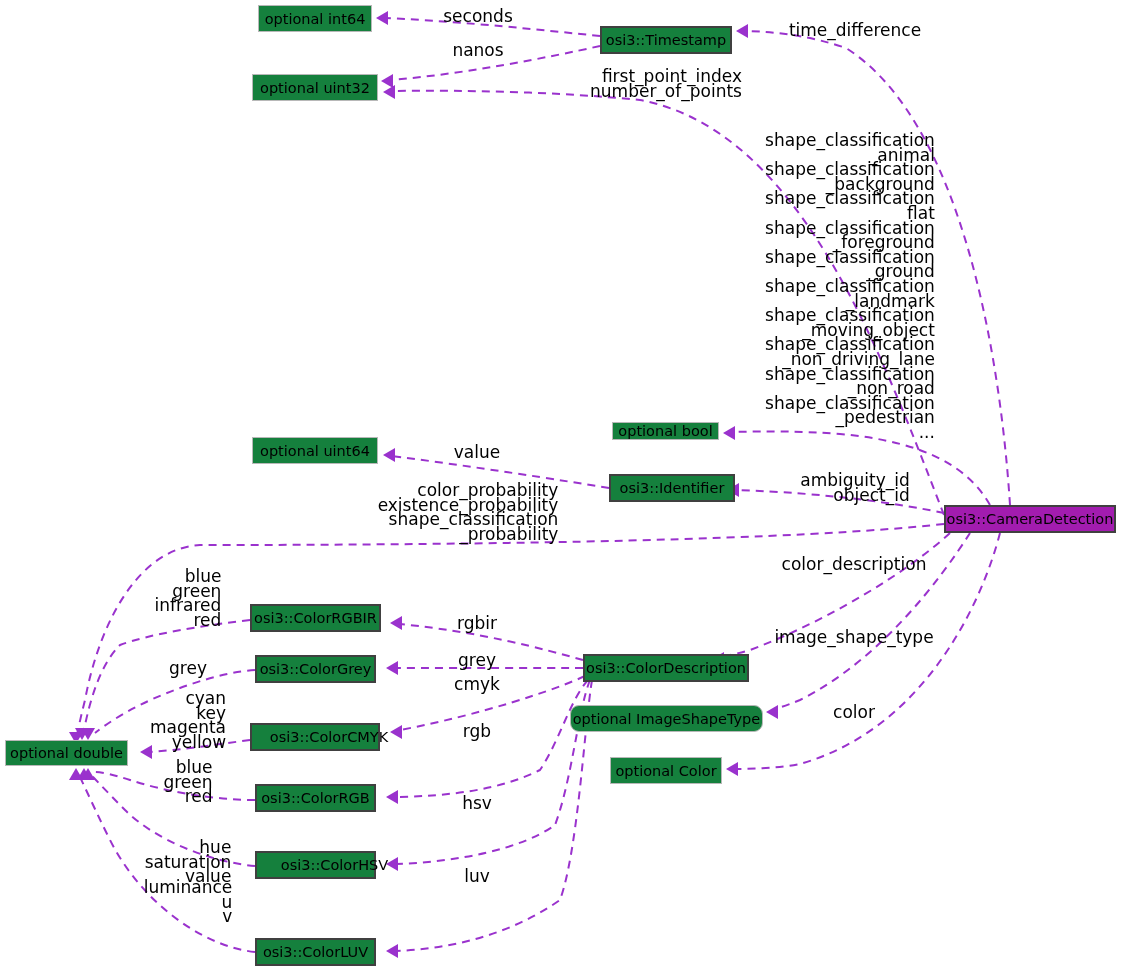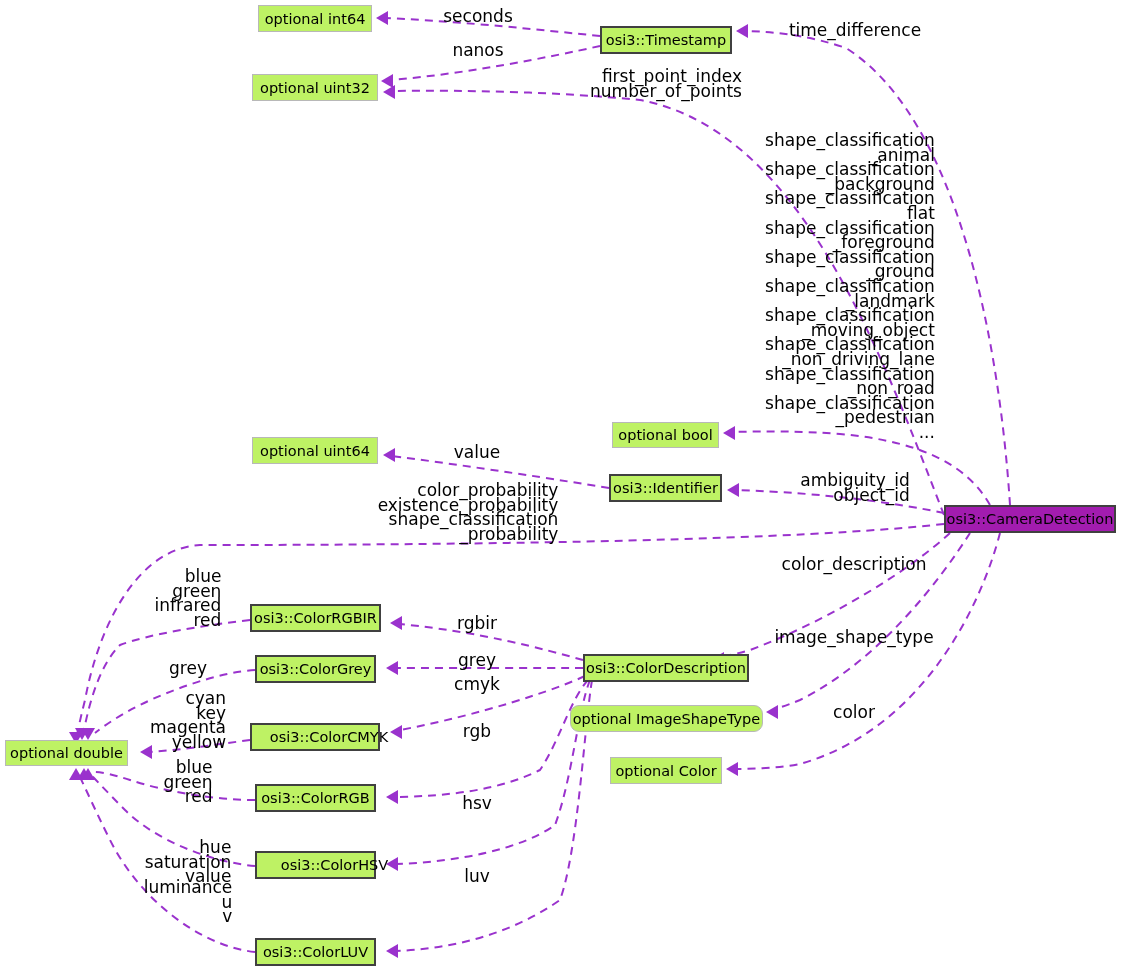--- a/index.html
+++ b/index.html
@@ -28,21 +28,21 @@
   }
   .node {
     position: absolute;
     box-sizing: border-box;
     display: flex;
     align-items: center;
     justify-content: center;
     font-size: 14.5px;
     color: #000000;
     white-space: nowrap;
-    background: #bef264;
+    background: #15803d;
   }
   .node.solid {
     border: 1px solid #b8b8b8;
   }
   .node.strong {
     border: 2px solid #404040;
   }
   .node.current {
     border: 2px solid #404040;
     background: #a21caf;
@@ -116,27 +116,27 @@
   <div id="node-layer">
       <div class="node solid" style="left: 258px; top: 5px; width: 114px; height: 27px;">
         <span>optional int64</span>
       </div>
       <div class="node solid" style="left: 252px; top: 74px; width: 126px; height: 27px;">
         <span>optional uint32</span>
       </div>
       <div class="node strong" style="left: 600px; top: 26px; width: 132px; height: 28px;">
         <span>osi3::Timestamp</span>
       </div>
-      <div class="node solid" style="left: 612px; top: 422px; width: 107px; height: 26px;">
+      <div class="node solid" style="left: 612px; top: 422px; width: 107px; height: 18px;">
         <span>optional bool</span>
       </div>
       <div class="node solid" style="left: 252px; top: 437px; width: 126px; height: 27px;">
         <span>optional uint64</span>
       </div>
-      <div class="node strong" style="left: 609px; top: 474px; width: 113px; height: 28px;">
+      <div class="node strong" style="left: 609px; top: 474px; width: 126px; height: 28px;">
         <span>osi3::Identifier</span>
       </div>
       <div class="node current" style="left: 944px; top: 505px; width: 172px; height: 28px;">
         <span>osi3::CameraDetection</span>
       </div>
       <div class="node strong" style="left: 250px; top: 604px; width: 131px; height: 28px;">
         <span>osi3::ColorRGBIR</span>
       </div>
       <div class="node strong" style="left: 255px; top: 655px; width: 121px; height: 28px;">
         <span>osi3::ColorGrey</span>

